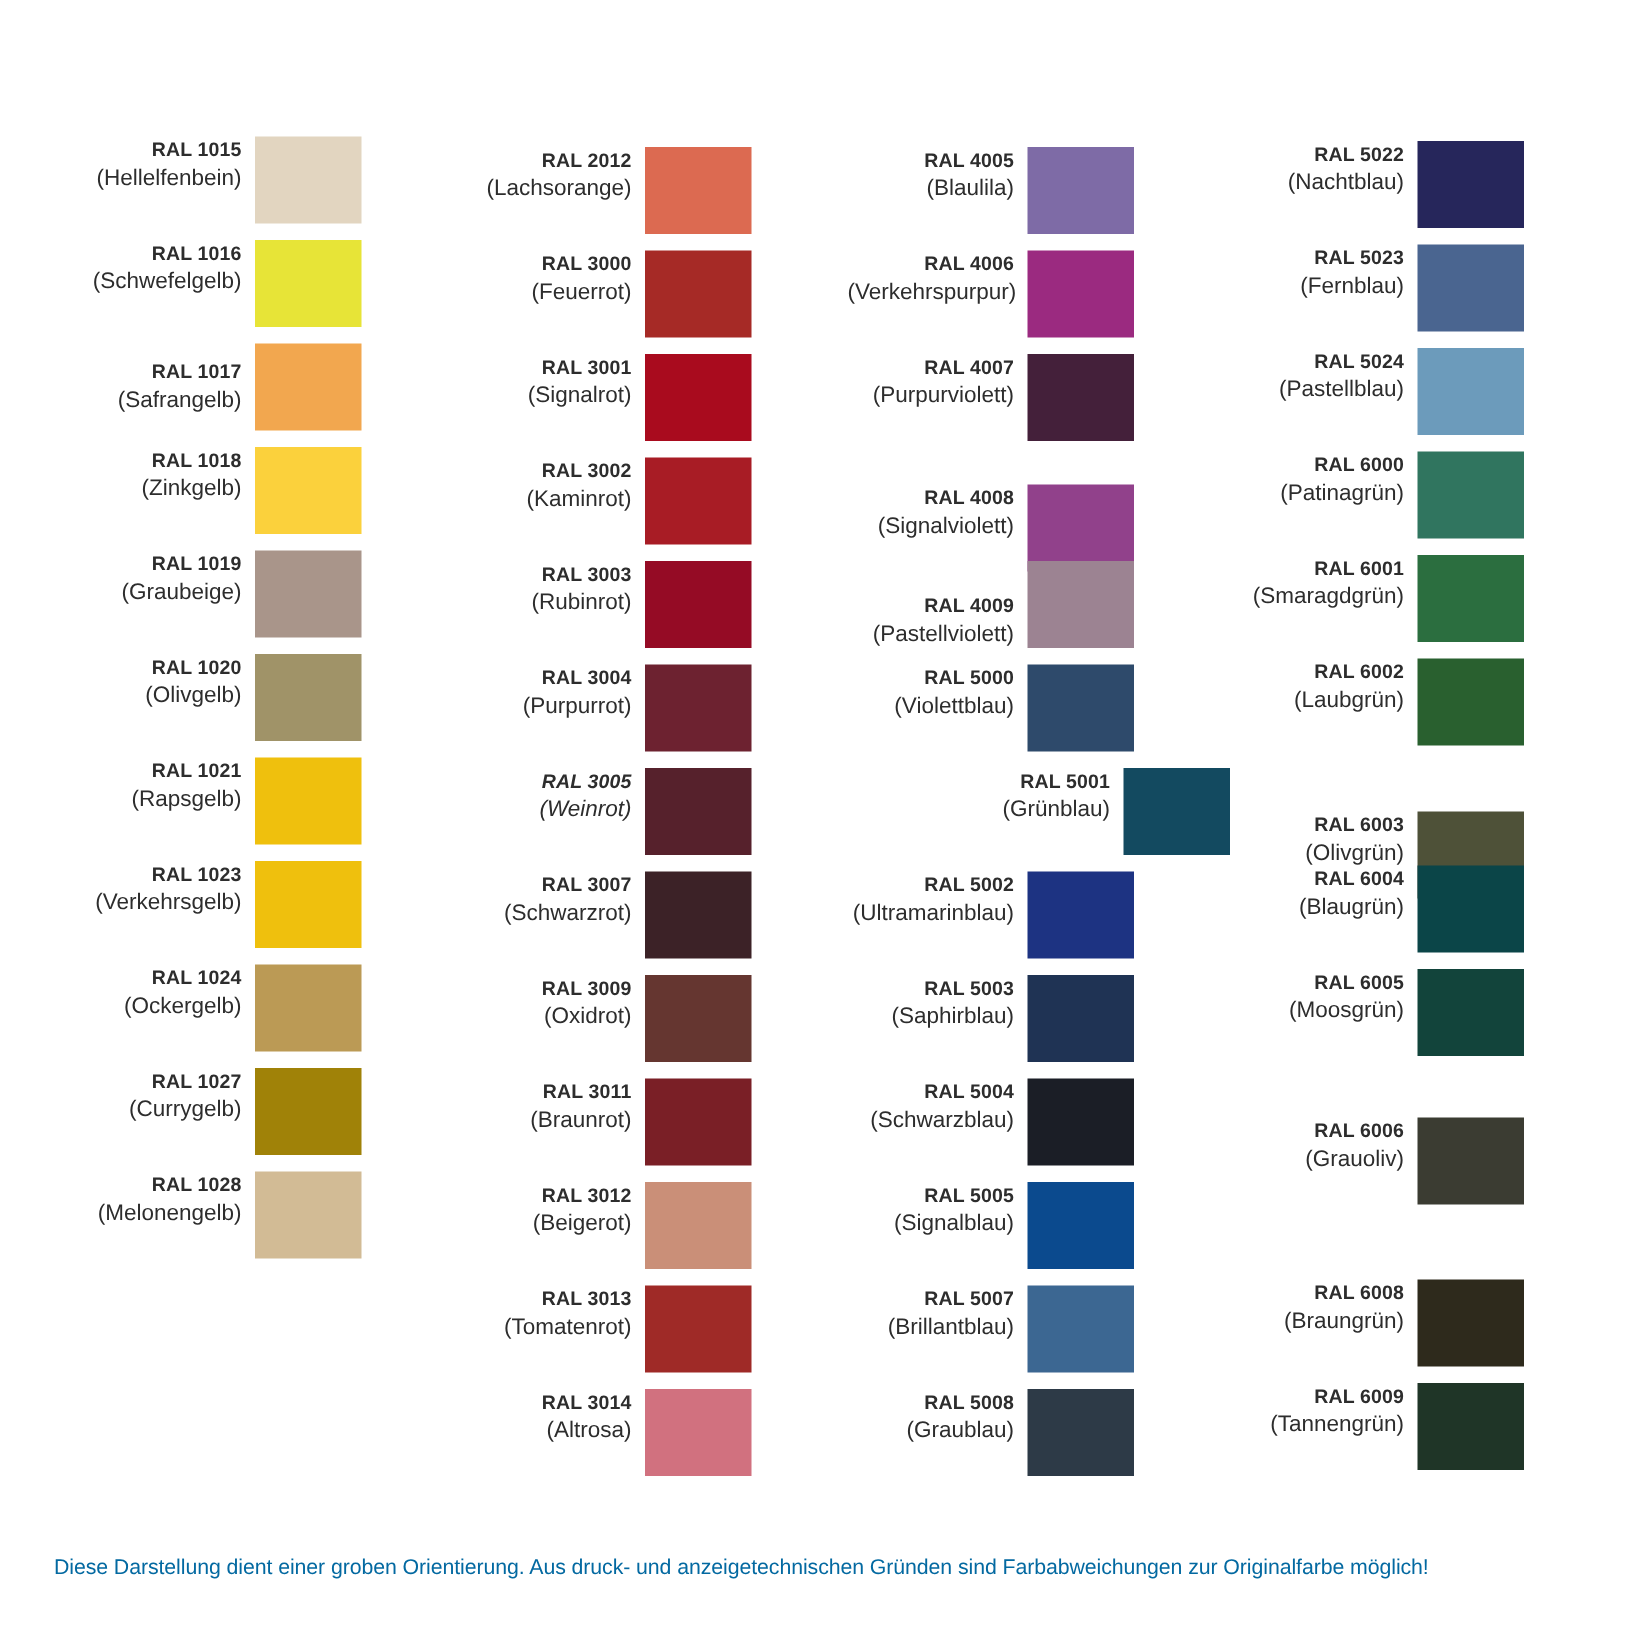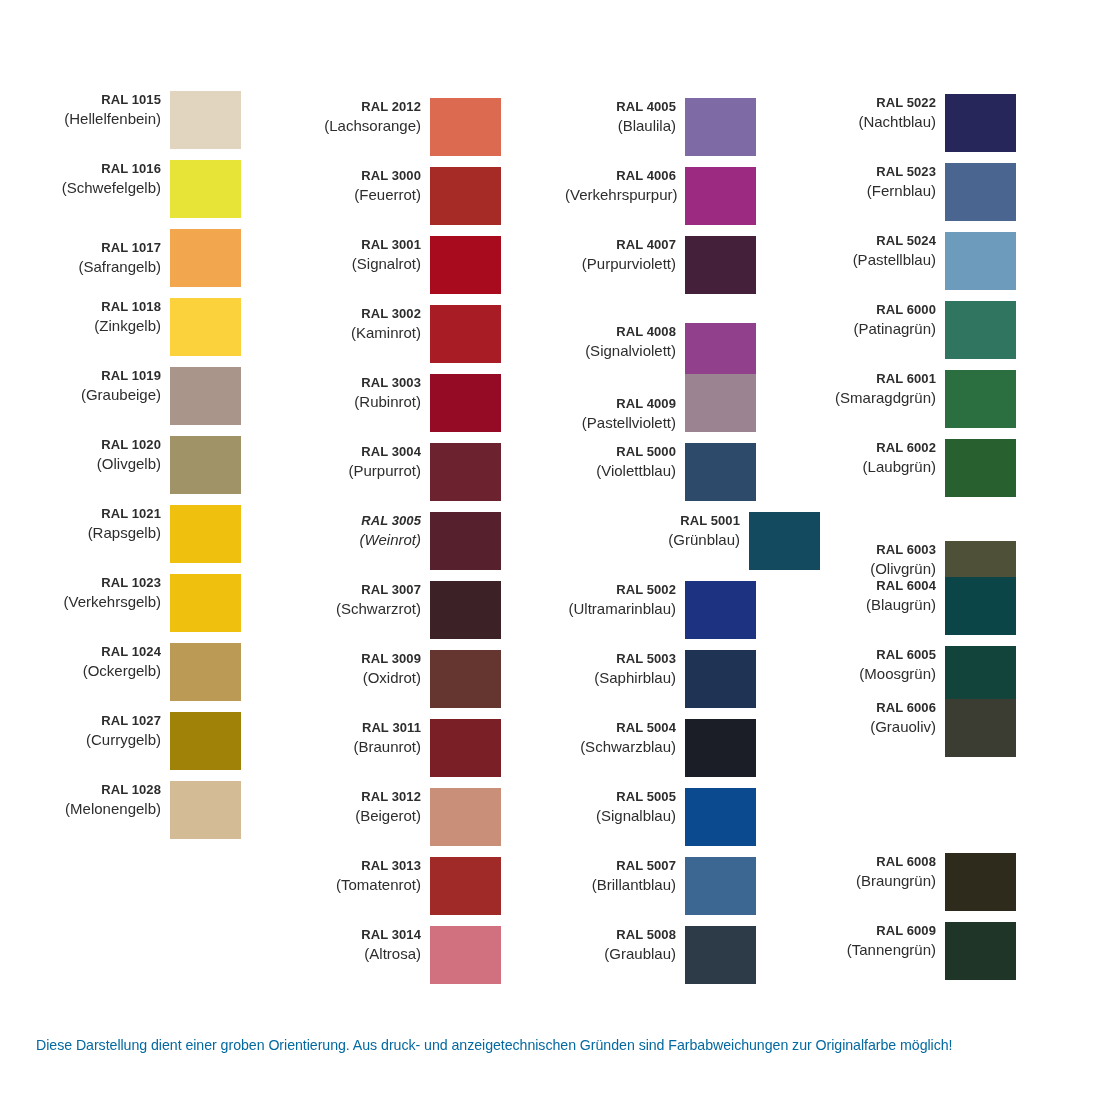--- a/index.html
+++ b/index.html
@@ -410,21 +410,21 @@
         </div>
         <div class="ral-swatch" style="width: 71px; height: 58px; background: rgb(11, 69, 72);"></div>
       </div>
       <div class="ral-row" style="top: 646px;">
         <div class="ral-label">
           <span class="ral-code">RAL 6005</span>
           <span class="ral-name">(Moosgrün)</span>
         </div>
         <div class="ral-swatch" style="width: 71px; height: 58px; background: rgb(18, 68, 59);"></div>
       </div>
-      <div class="ral-row" style="top: 699px;">
+      <div class="ral-row" style="top: 745px;">
         <div class="ral-label">
           <span class="ral-code">RAL 6006</span>
           <span class="ral-name">(Grauoliv)</span>
         </div>
         <div class="ral-swatch" style="width: 71px; height: 58px; background: rgb(59, 60, 50);"></div>
       </div>
       <div class="ral-row" style="top: 853px;">
         <div class="ral-label">
           <span class="ral-code">RAL 6008</span>
           <span class="ral-name">(Braungrün)</span>

